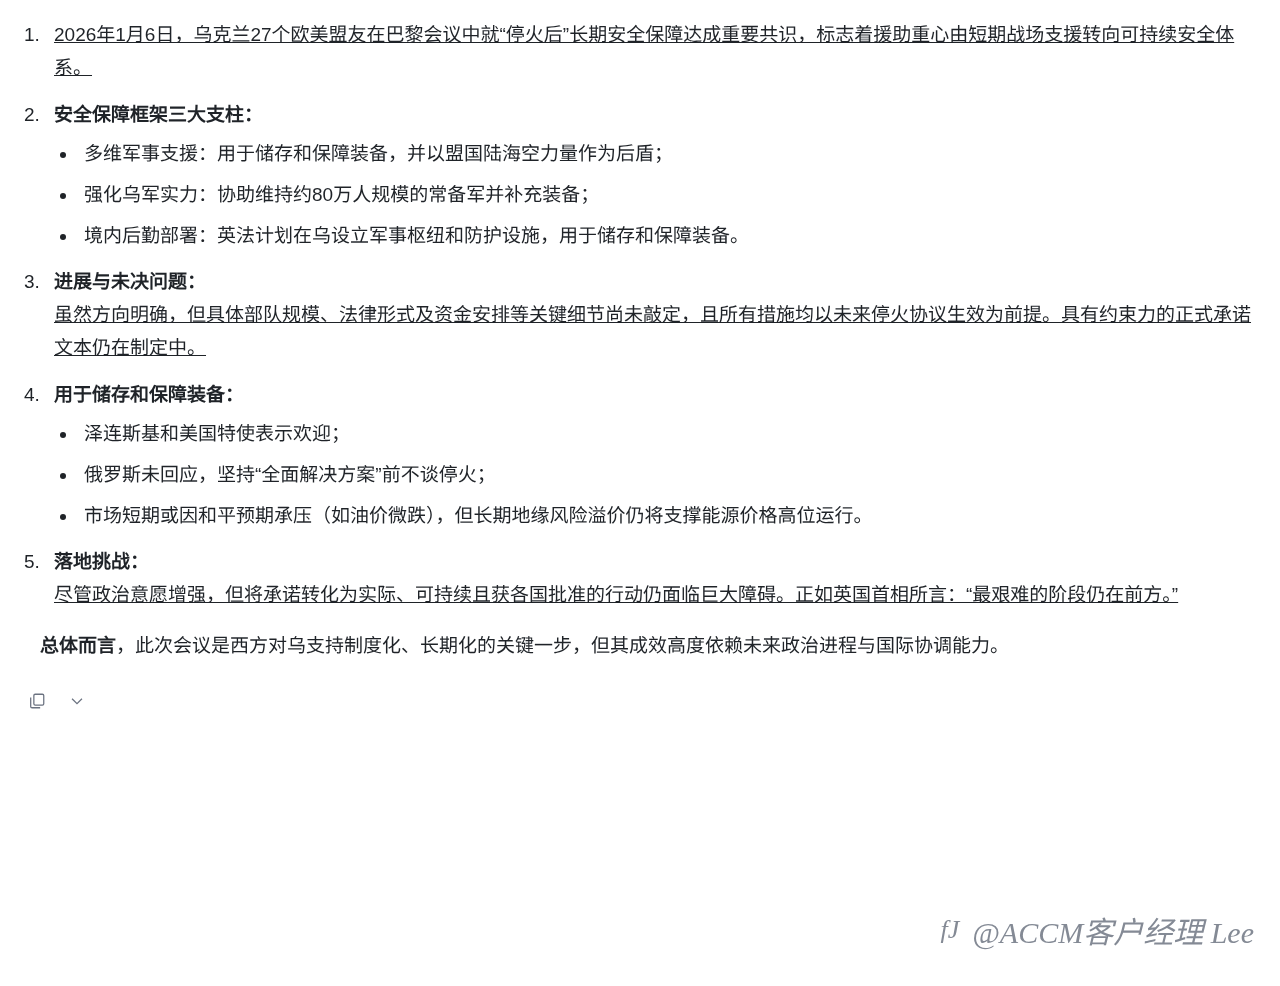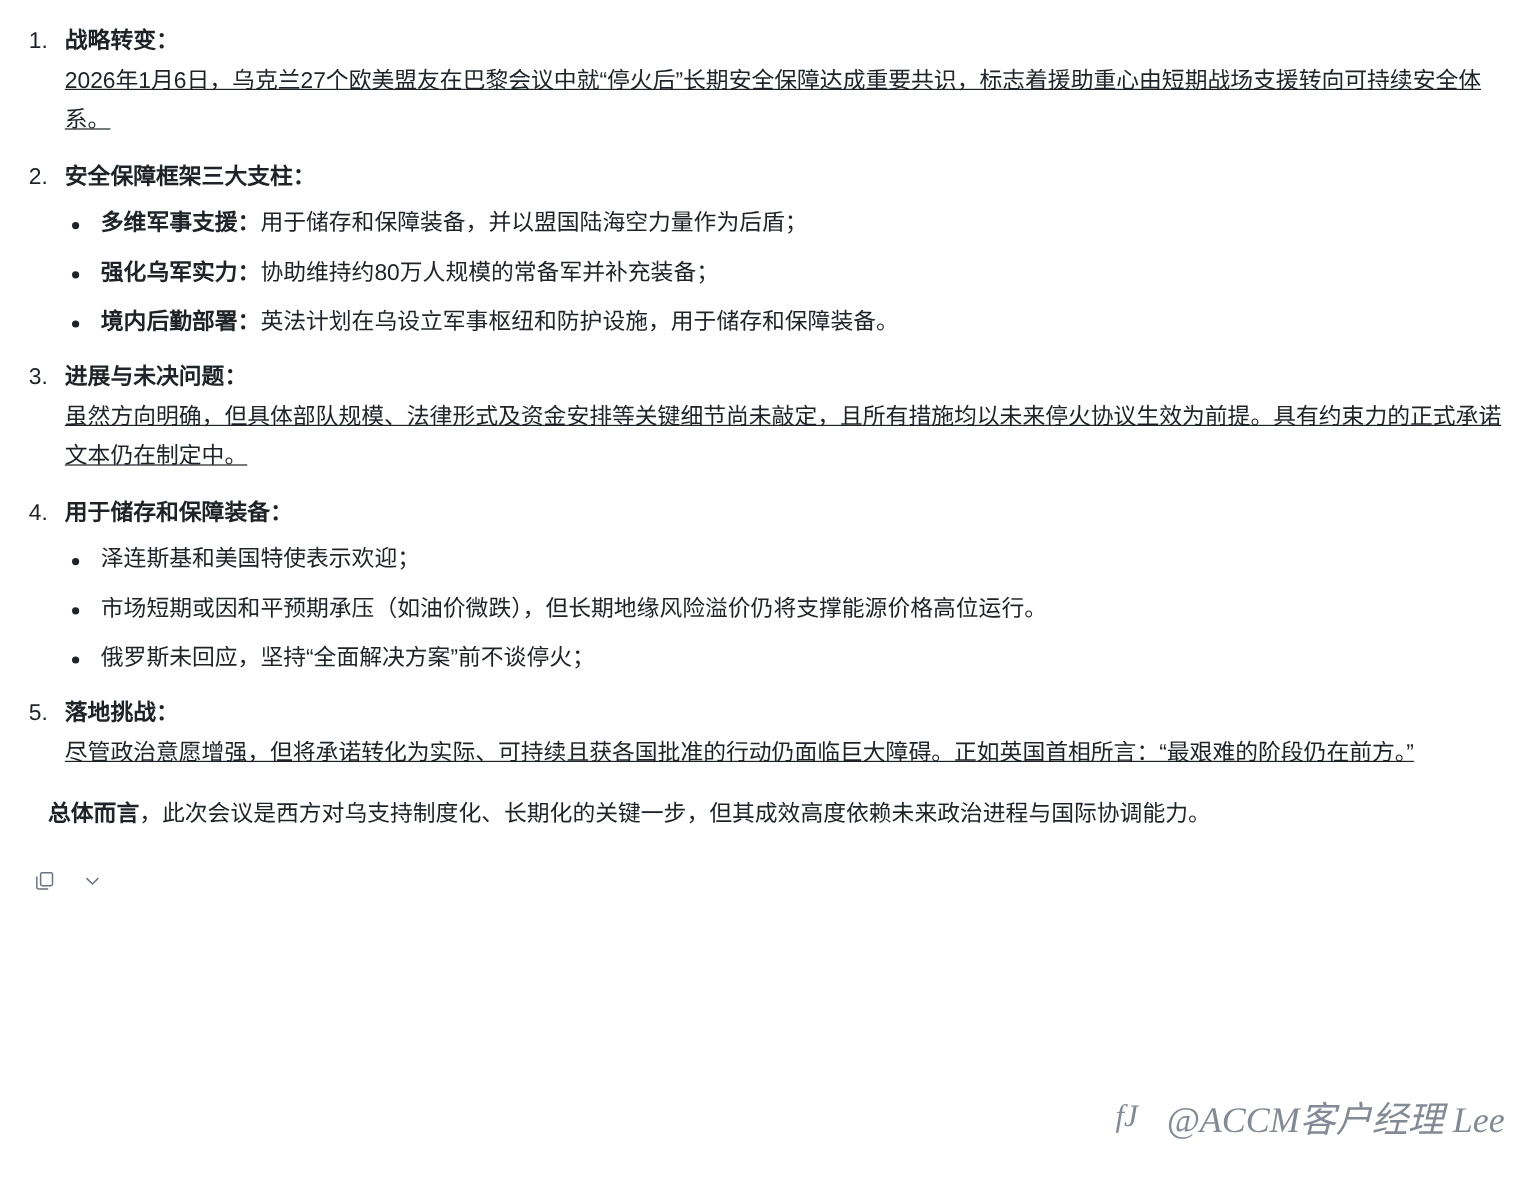--- a/index.html
+++ b/index.html
@@ -74,21 +74,21 @@
     content: "";
     position: absolute;
     left: 6px;
     top: 13px;
     width: 6px;
     height: 6px;
     border-radius: 50%;
     background: #1f2328;
   }
   ul.sub > li .label {
-    font-weight: bold;
+    font-weight: normal;
     text-align: center;
   }
   .closing {
     font-size: 19px;
     line-height: 33px;
     margin: 18px 0 0 16px;
     color: #1f2328;
   }
   .closing .label {
     font-weight: bold;
@@ -108,21 +108,21 @@
     justify-content: center;
     color: #6b7280;
     cursor: pointer;
   }
   .watermark {
     position: absolute;
     right: 26px;
     bottom: 34px;
     display: flex;
     align-items: center;
-    gap: 24px;
+    gap: 13px;
     color: #6f7683;
     opacity: 0.85;
     font-size: 30px;
     font-style: italic;
     font-family: "Liberation Serif", "DejaVu Serif", serif;
     white-space: nowrap;
   }
   .watermark .wm-logo {
     font-family: "Liberation Serif", "DejaVu Serif", serif;
     font-style: italic;
@@ -130,23 +130,20 @@
   }
 </style>
 </head>
 <body>
 
 <div class="page">
 
   <ol class="outline">
 
     <li>
-      <div class="item-head">
-        <span class="label">战略转变：</span>
-      </div>
       <p class="para">2026年1月6日，乌克兰27个欧美盟友在巴黎会议中就“停火后”长期安全保障达成重要共识，标志着援助重心由短期战场支援转向可持续安全体系。</p>
     </li>
 
     <li>
       <div class="item-head">
         <span class="label">安全保障框架三大支柱：</span>
       </div>
       <ul class="sub">
         <li>
           <span class="label">多维军事支援：</span><span>用于储存和保障装备，并以盟国陆海空力量作为后盾；</span>
@@ -169,24 +166,24 @@
 
     <li>
       <div class="item-head">
         <span class="label">用于储存和保障装备：</span>
       </div>
       <ul class="sub">
         <li>
           <span>泽连斯基和美国特使表示欢迎；</span>
         </li>
         <li>
+          <span>俄罗斯未回应，坚持“全面解决方案”前不谈停火；</span>
+        </li>
+        <li>
           <span>市场短期或因和平预期承压（如油价微跌），但长期地缘风险溢价仍将支撑能源价格高位运行。</span>
-        </li>
-        <li>
-          <span>俄罗斯未回应，坚持“全面解决方案”前不谈停火；</span>
         </li>
       </ul>
     </li>
 
     <li>
       <div class="item-head">
         <span class="label">落地挑战：</span>
       </div>
       <p class="para">尽管政治意愿增强，但将承诺转化为实际、可持续且获各国批准的行动仍面临巨大障碍。正如英国首相所言：“最艰难的阶段仍在前方。”</p>
     </li>

